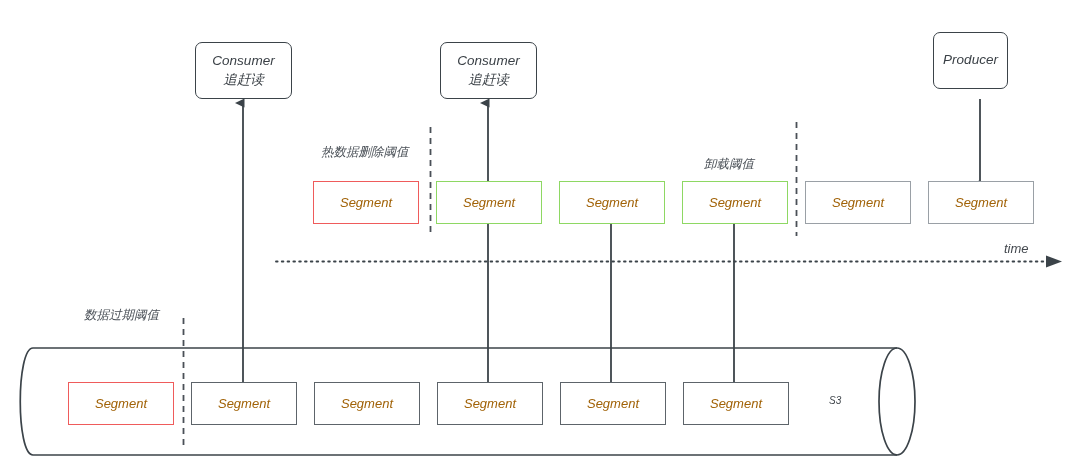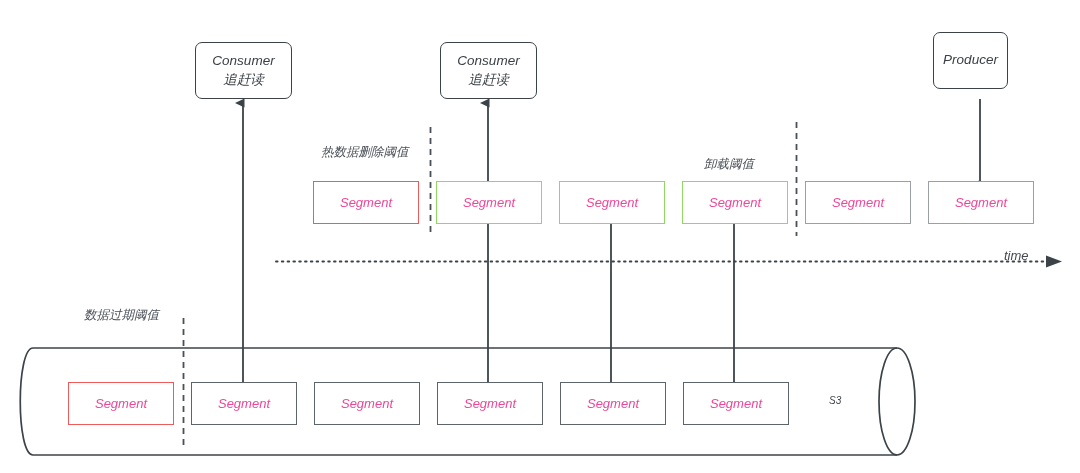--- a/index.html
+++ b/index.html
@@ -41,21 +41,21 @@
     white-space: pre-line;
   }
   .rounded-node {
     border: 1.6px solid #3b4349;
     border-radius: 7px;
     font-size: 13.5px;
   }
   .seg {
     border: 1.6px solid #77787b;
     font-size: 13px;
-    color: #ec4899;
+    color: #a16207;
   }
   .seg.gray-dark { border-color: #5d646a; }
   .seg.gray-light { border-color: #9aa0a6; }
   .seg.red { border-color: #ef5b5b; }
   .seg.green { border-color: #8ed863; }
   
   .label {
     position: absolute;
     font-size: 12.5px;
     color: #4a5057;
@@ -128,21 +128,21 @@
   </div>
 
   <div class="node rounded-node" style="left:933px; top:32px; width:75px; height:57px;">
     <span>Producer</span>
   </div>
 
   <div class="label" style="left:321px; top:144px;text-align:center;">热数据删除阈值</div>
   <div class="label" style="left:704px; top:132px;margin-top:24px;">卸载阈值</div>
   <div class="label" style="left:84px; top:307px;">数据过期阈值</div>
 
-  <div class="label axis-label" style="left:1004px; top:241px;margin-top:7px;">time</div>
+  <div class="label axis-label" style="left:1004px; top:241px;">time</div>
 
   <div class="node seg red" style="left:313px; top:181px; width:106px; height:43px;">
     <span>Segment</span>
   </div>
   <div class="node seg green" style="left:436px; top:181px; width:106px; height:43px;">
     <span>Segment</span>
   </div>
   <div class="node seg green" style="left:559px; top:181px; width:106px; height:43px;">
     <span>Segment</span>
   </div>

